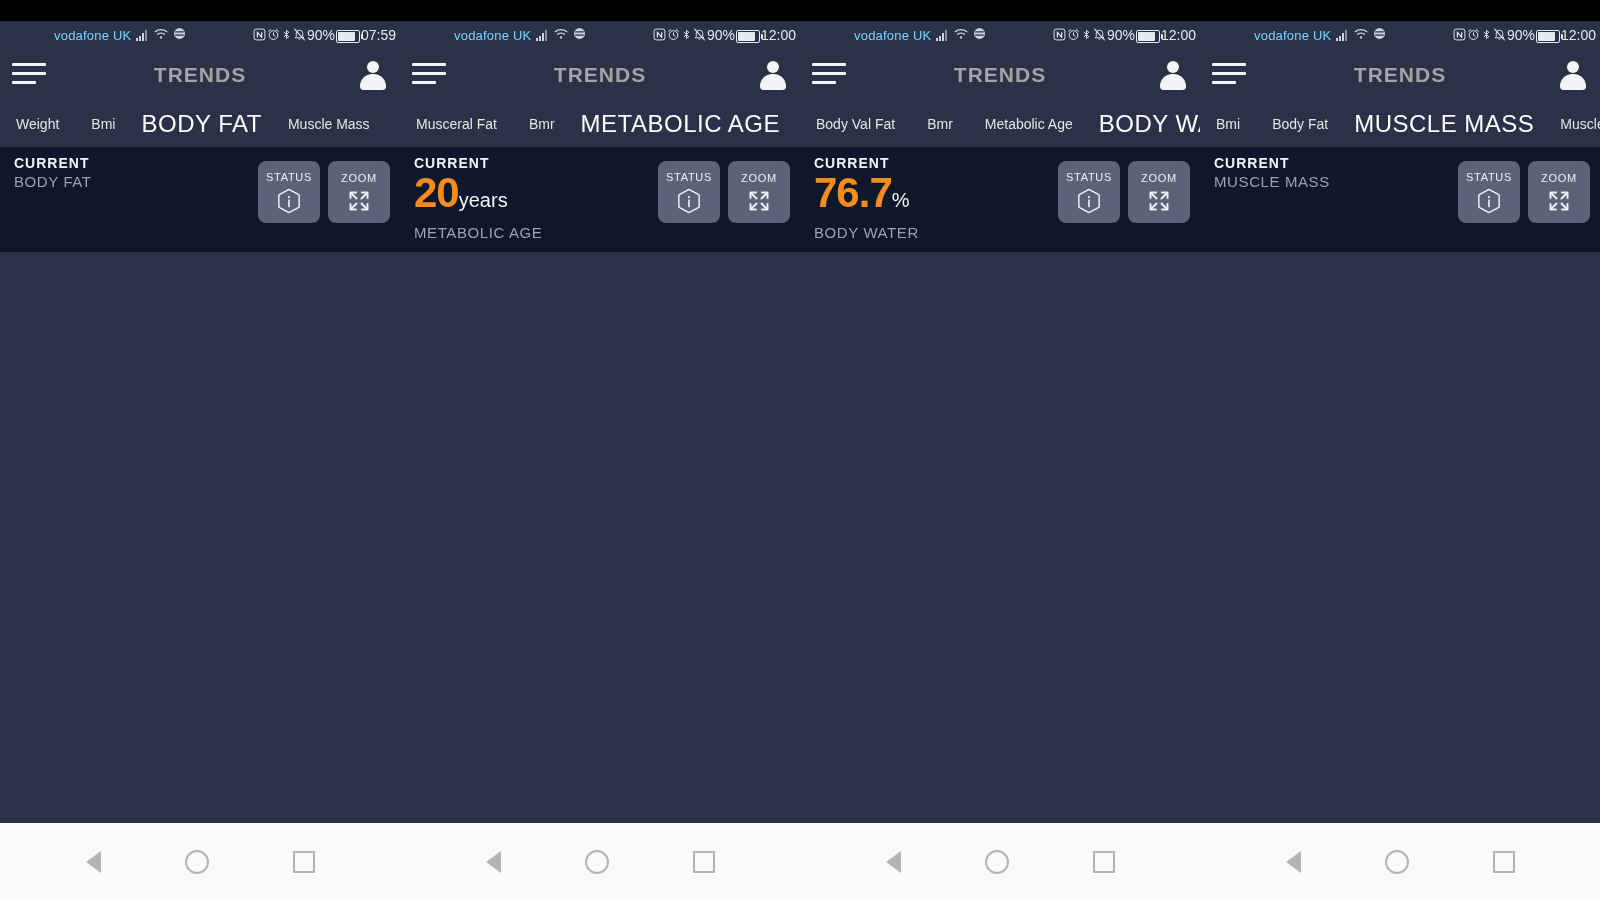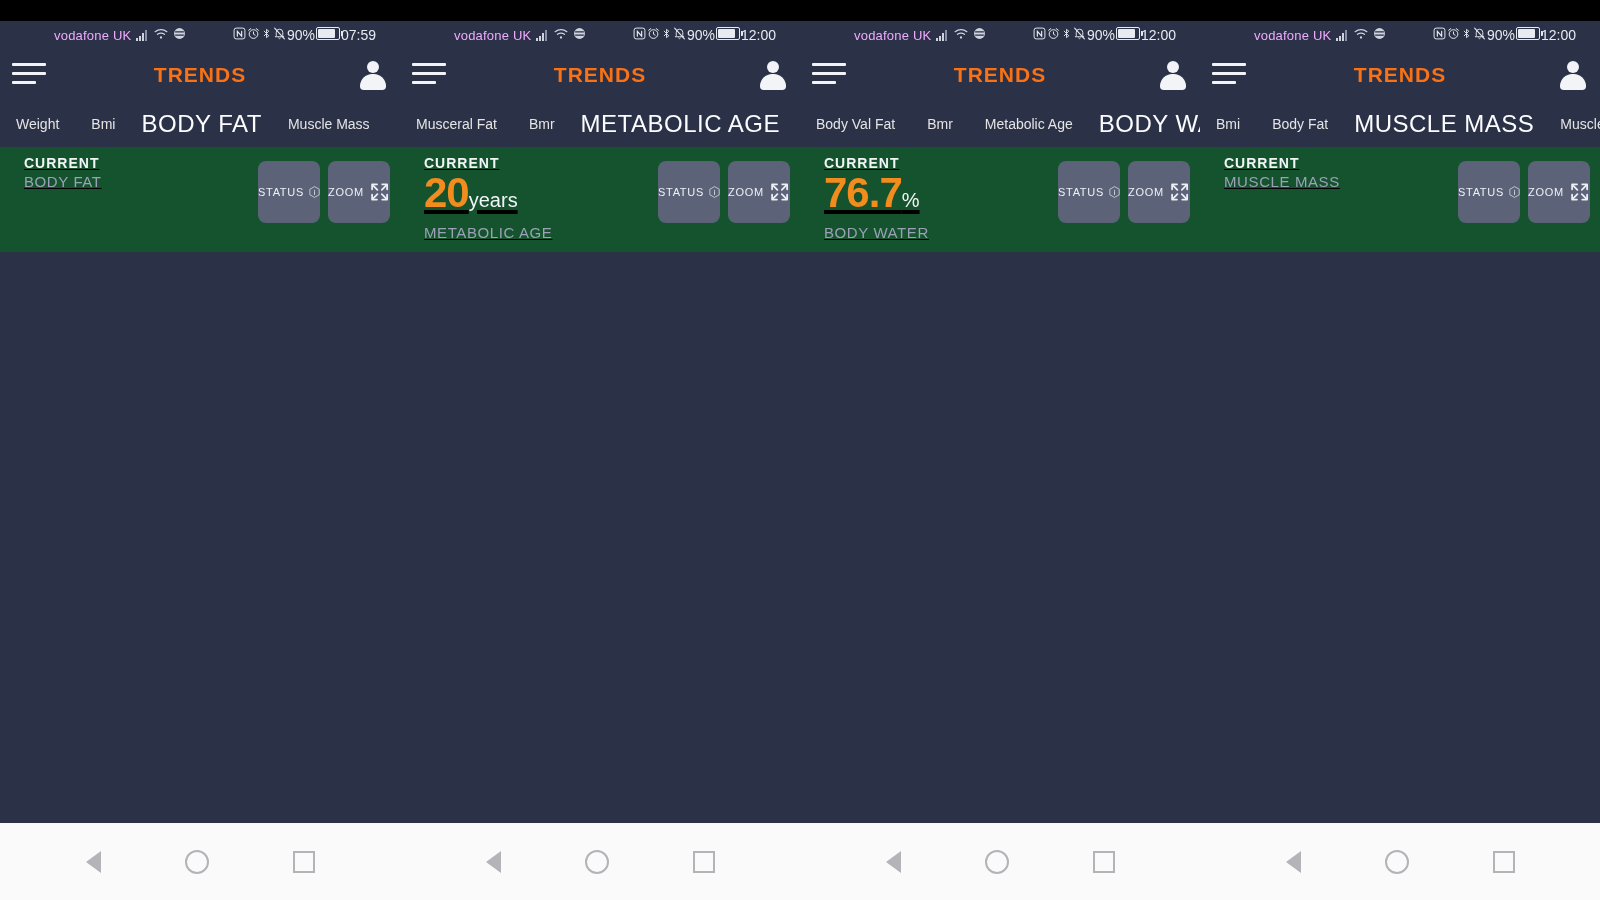--- a/index.html
+++ b/index.html
@@ -4,59 +4,59 @@
 <style>
   html,body{margin:0;padding:0;background:#000;}
   body{width:1600px;height:900px;overflow:hidden;font-family:"Liberation Sans",sans-serif;}
   .screen{position:relative;width:1600px;height:900px;background:#000;}
   .strip{position:absolute;left:0;top:21px;width:1600px;height:802px;display:flex;background:#2b3147;}
   .panel{position:relative;width:400px;height:802px;overflow:hidden;background:#2b3147;flex:0 0 400px;}
 
   
   .statusbar{position:relative;height:28px;display:flex;align-items:center;background:#2b3147;color:#e8eaf2;font-size:13px;}
   .sb-left{position:absolute;left:54px;display:flex;align-items:center;gap:5px;}
-  .sb-right{position:absolute;right:24px;display:flex;align-items:flex-start;gap:1px;}
-  .carrier{font-size:13px;color:#f0abfc;letter-spacing:.2px;}
+  .sb-right{position:absolute;right:4px;display:flex;align-items:flex-end;gap:1px;}
+  .carrier{font-size:13px;color:#7dd3fc;letter-spacing:.2px;}
   .ico{display:inline-block;color:#e8eaf2;font-size:13px;line-height:1;}
   .sig{display:inline-block;width:13px;height:11px;position:relative;}
   .sig i{position:absolute;bottom:0;width:2px;background:#cfd3e0;display:block;}
   .sig i:nth-child(1){left:0;height:3px;}
   .sig i:nth-child(2){left:3px;height:5px;}
   .sig i:nth-child(3){left:6px;height:8px;}
   .sig i:nth-child(4){left:9px;height:11px;background:#8b90a5;}
   .batt{display:inline-block;width:22px;height:11px;border:1.5px solid #e8eaf2;border-radius:2px;position:relative;}
   .batt::after{content:"";position:absolute;right:-4px;top:3px;width:2px;height:5px;background:#e8eaf2;border-radius:0 1px 1px 0;}
   .batt i{position:absolute;left:1px;top:1px;bottom:1px;width:17px;background:#e8eaf2;border-radius:1px;display:block;}
   .clk{font-size:14px;}
 
   
   .appbar{position:relative;height:52px;background:#2b3147;display:flex;align-items:center;}
   .hamb{position:absolute;left:12px;top:14px;width:34px;height:24px;cursor:pointer;}
   .hamb b{display:block;height:3px;background:#f2f4f8;border-radius:1px;margin-bottom:6px;}
   .hamb b:nth-child(1){width:34px;}
   .hamb b:nth-child(2){width:34px;}
   .hamb b:nth-child(3){width:24px;}
-  .apptitle{position:absolute;left:0;right:0;text-align:center;color:#f97316;font-weight:bold;font-size:21px;letter-spacing:1px;}
+  .apptitle{position:absolute;left:0;right:0;text-align:center;color:#a3a3a3;font-weight:bold;font-size:21px;letter-spacing:1px;}
   .avatar{position:absolute;right:14px;top:12px;width:26px;height:28px;}
   .avatar .hd{position:absolute;left:7px;top:0;width:12px;height:12px;border-radius:50%;background:#f2f4f8;}
   .avatar .bd{position:absolute;left:0;top:13px;width:26px;height:16px;border-radius:13px 13px 4px 4px;background:#f2f4f8;}
 
   
   .mtabs{position:relative;height:46px;background:#2b3147;display:flex;align-items:center;white-space:nowrap;}
   .mtab{color:#e5e5e5;font-size:14px;padding:0 16px;flex:0 0 auto;}
   .mtab.active{color:#fbfcfe;font-size:24px;font-weight:300;letter-spacing:.5px;padding:0 10px;}
 
   
-  .curblk{position:relative;height:105px;background:#14532d;padding-left:24px;box-sizing:border-box;text-decoration:underline;}
+  .curblk{position:relative;height:105px;background:#0f172a;padding-left:14px;box-sizing:border-box;}
   .cur-label{color:#f2f4f8;font-size:14px;font-weight:bold;letter-spacing:1px;padding-top:8px;}
   .cur-val{color:#f28c1e;font-size:42px;font-weight:bold;line-height:44px;letter-spacing:-1px;white-space:nowrap;}
   .cur-unit{color:#f2f4f8;font-size:20px;font-weight:normal;letter-spacing:0;}
   .cur-sub{color:#9ba1b6;font-size:15px;letter-spacing:.6px;margin-top:2px;}
   .btnwrap{position:absolute;right:10px;top:14px;display:flex;gap:8px;}
-  .ibtn{width:62px;height:62px;background:#5c6278;border-radius:8px;display:flex;align-items:center;justify-content:center;gap:5px;cursor:pointer;}
+  .ibtn{width:62px;height:62px;background:#5c6278;border-radius:8px;display:flex;flex-direction:column;align-items:center;justify-content:center;gap:5px;cursor:pointer;}
   .ibtn .lb{color:#eef0f6;font-size:11px;letter-spacing:.7px;}
   .hexi{width:24px;height:26px;position:relative;}
   .expi{width:24px;height:24px;}
 
   
   .chart{position:relative;height:0;flex:1;background:#2b3147;overflow:hidden;}
   .plot{position:absolute;top:22px;left:0;right:0;bottom:0;}
   .plot svg{display:block;width:100%;height:100%;}
 
   

